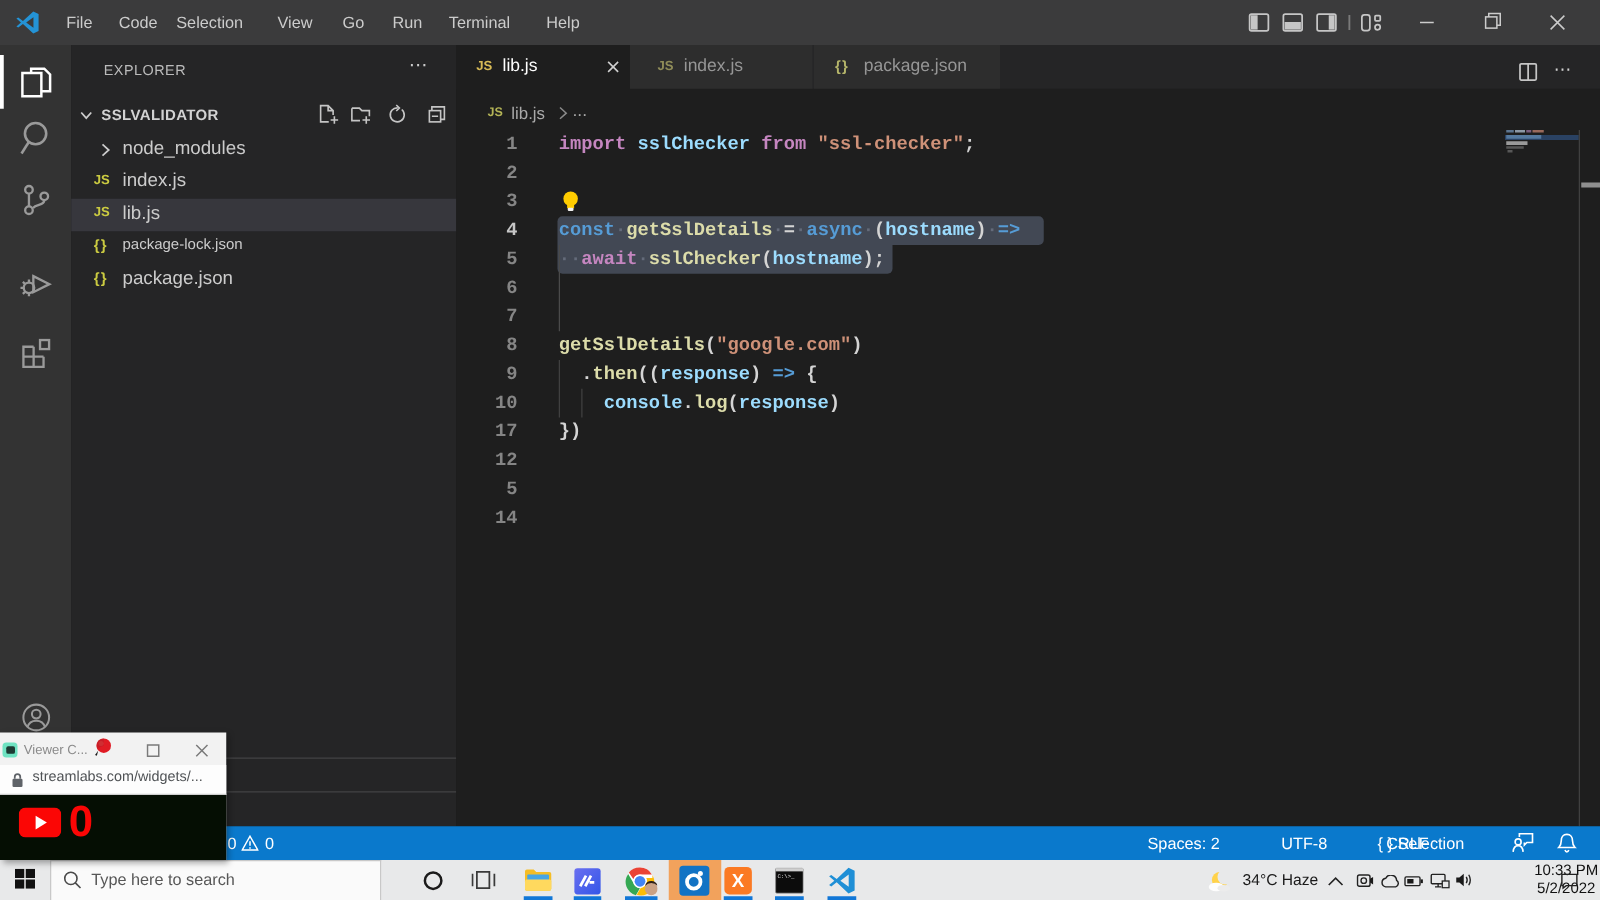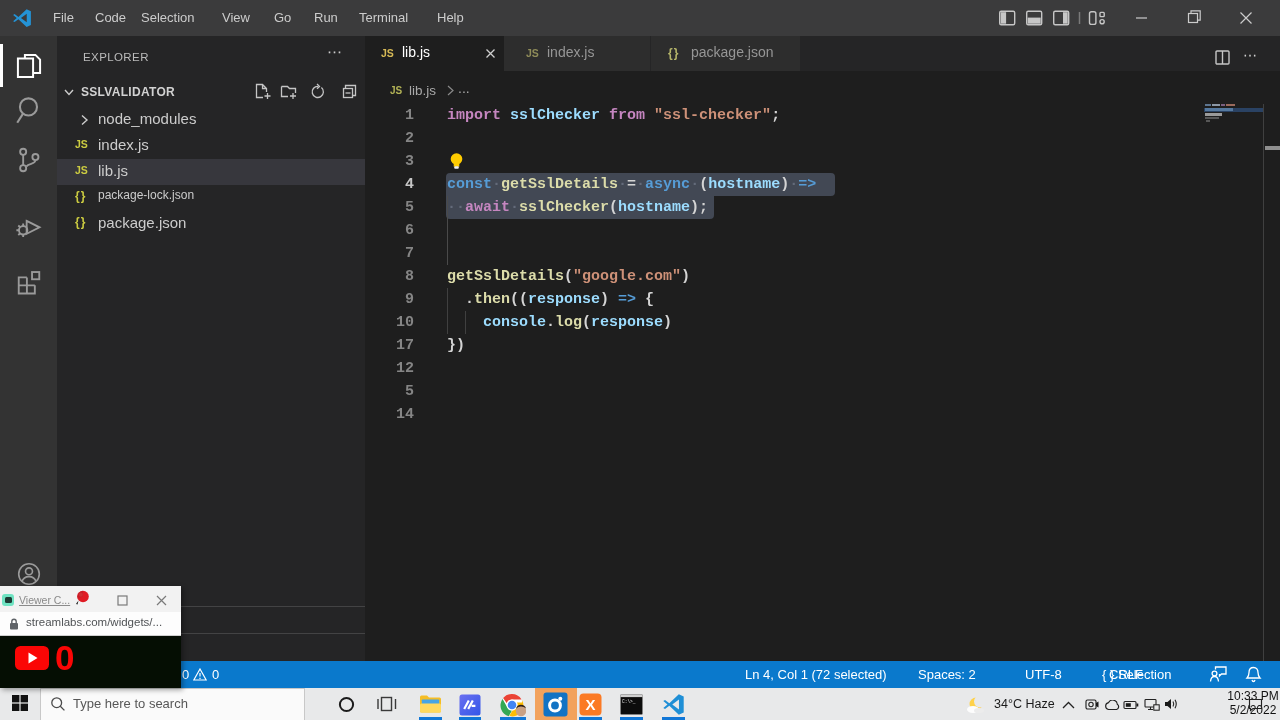--- a/index.html
+++ b/index.html
@@ -227,21 +227,20 @@
   <div class="abs" style="left:1265px;top:146px;width:15px;height:4px;background:#8f8f8f;"></div>
 
   <div class="abs" style="left:0;top:661px;width:1280px;height:27px;background:#0a79cc;"></div>
   <div class="abs" style="left:0;top:661px;width:1280px;height:27px;color:#ffffff;font-size:13px;line-height:27px;">
     <span style="position:absolute;left:182px;">0</span>
     <svg style="position:absolute;left:193px;top:7px;" width="14" height="13" viewBox="0 0 14 13">
         <path d="M 7 1 L 13.2 12 L 0.8 12 Z" fill="none" stroke="#ffffff" stroke-width="1.2"></path>
         <path d="M 7 5 L 7 8.6 M 7 9.8 L 7 11" stroke="#ffffff" stroke-width="1.2"></path>
       </svg>
     <span style="position:absolute;left:212px;">0</span>
-    <span style="position:absolute;left:745px;">Ln 4, Col 1 (72 selected)</span>
     <span style="position:absolute;left:918px;">Spaces: 2</span>
     <span style="position:absolute;left:1025px;">UTF-8</span>
     <span style="position:absolute;left:1109px;">CRLF</span>
     <span style="position:absolute;left:1102px;">{ } Selection</span>
   </div>
   <svg class="abs" style="left:1209px;top:665px;" width="19" height="19" viewBox="0 0 19 19">
     <g stroke="#ffffff" stroke-width="1.3" fill="none">
       <path d="M 6.5 4.5 L 6.5 2 L 17 2 L 17 9 L 12.5 9 L 10.5 11 L 10.5 9"></path>
       <circle cx="5.5" cy="8.5" r="2.4"></circle>
       <path d="M 1.5 16.5 C 1.8 13 3.5 11.5 5.5 11.5 C 7.5 11.5 9.2 13 9.5 16.5"></path>
@@ -375,21 +374,21 @@
   </svg>
   <div class="abs" style="left:1224px;top:690px;width:58px;text-align:center;color:#111;font-size:12px;line-height:13.5px;white-space:nowrap;">10:33 PM<br>5/2/2022</div>
   <svg class="abs" style="left:1248px;top:698px;" width="15" height="14" viewBox="0 0 15 14">
     <path d="M 1.5 1.5 L 13.5 1.5 L 13.5 10.5 L 5 10.5 L 2.5 12.5 L 2.5 10.5 L 1.5 10.5 Z" fill="none" stroke="#222" stroke-width="1.15"></path>
   </svg>
 
   <div class="abs" style="left:0;top:586px;width:181px;height:102px;background:#f2f2f2;box-shadow:2px 2px 5px rgba(0,0,0,0.35);"></div>
 
   <div class="abs" style="left:2px;top:594px;width:12px;height:12px;border-radius:3px;background:#6fe3c2;"></div>
   <div class="abs" style="left:4.5px;top:597px;width:7px;height:6px;border-radius:1.5px;background:#1d3a33;"></div>
-  <div class="abs" style="left:19px;top:594px;color:#8a8a8a;font-size:10.5px;text-decoration:underline;">Viewer C...</div>
+  <div class="abs" style="left:19px;top:594px;color:#8a8a8a;font-size:10.5px;">Viewer C...</div>
   <svg class="abs" style="left:73px;top:589px;" width="18" height="18" viewBox="0 0 18 18">
     <circle cx="10" cy="7.5" r="5.8" fill="#e01b24"></circle>
     <circle cx="7.8" cy="5.8" r="2" fill="#f66151" opacity="0.9"></circle>
     <path d="M 10 1.7 A 5.8 5.8 0 0 0 4.6 9.5 L 10 7.5 Z" fill="#c01c28" opacity="0.7"></path>
     <path d="M 5.5 11.5 L 3 15 L 4.5 15.5 Z" fill="#1a1a1a"></path>
   </svg>
   <svg class="abs" style="left:117px;top:595px;" width="11" height="11" viewBox="0 0 11 11">
       <rect x="1" y="1" width="9" height="9" fill="none" stroke="#7a7a7a" stroke-width="1.2"></rect>
     </svg>
   <svg class="abs" style="left:156px;top:595px;" width="11" height="11" viewBox="0 0 11 11">

